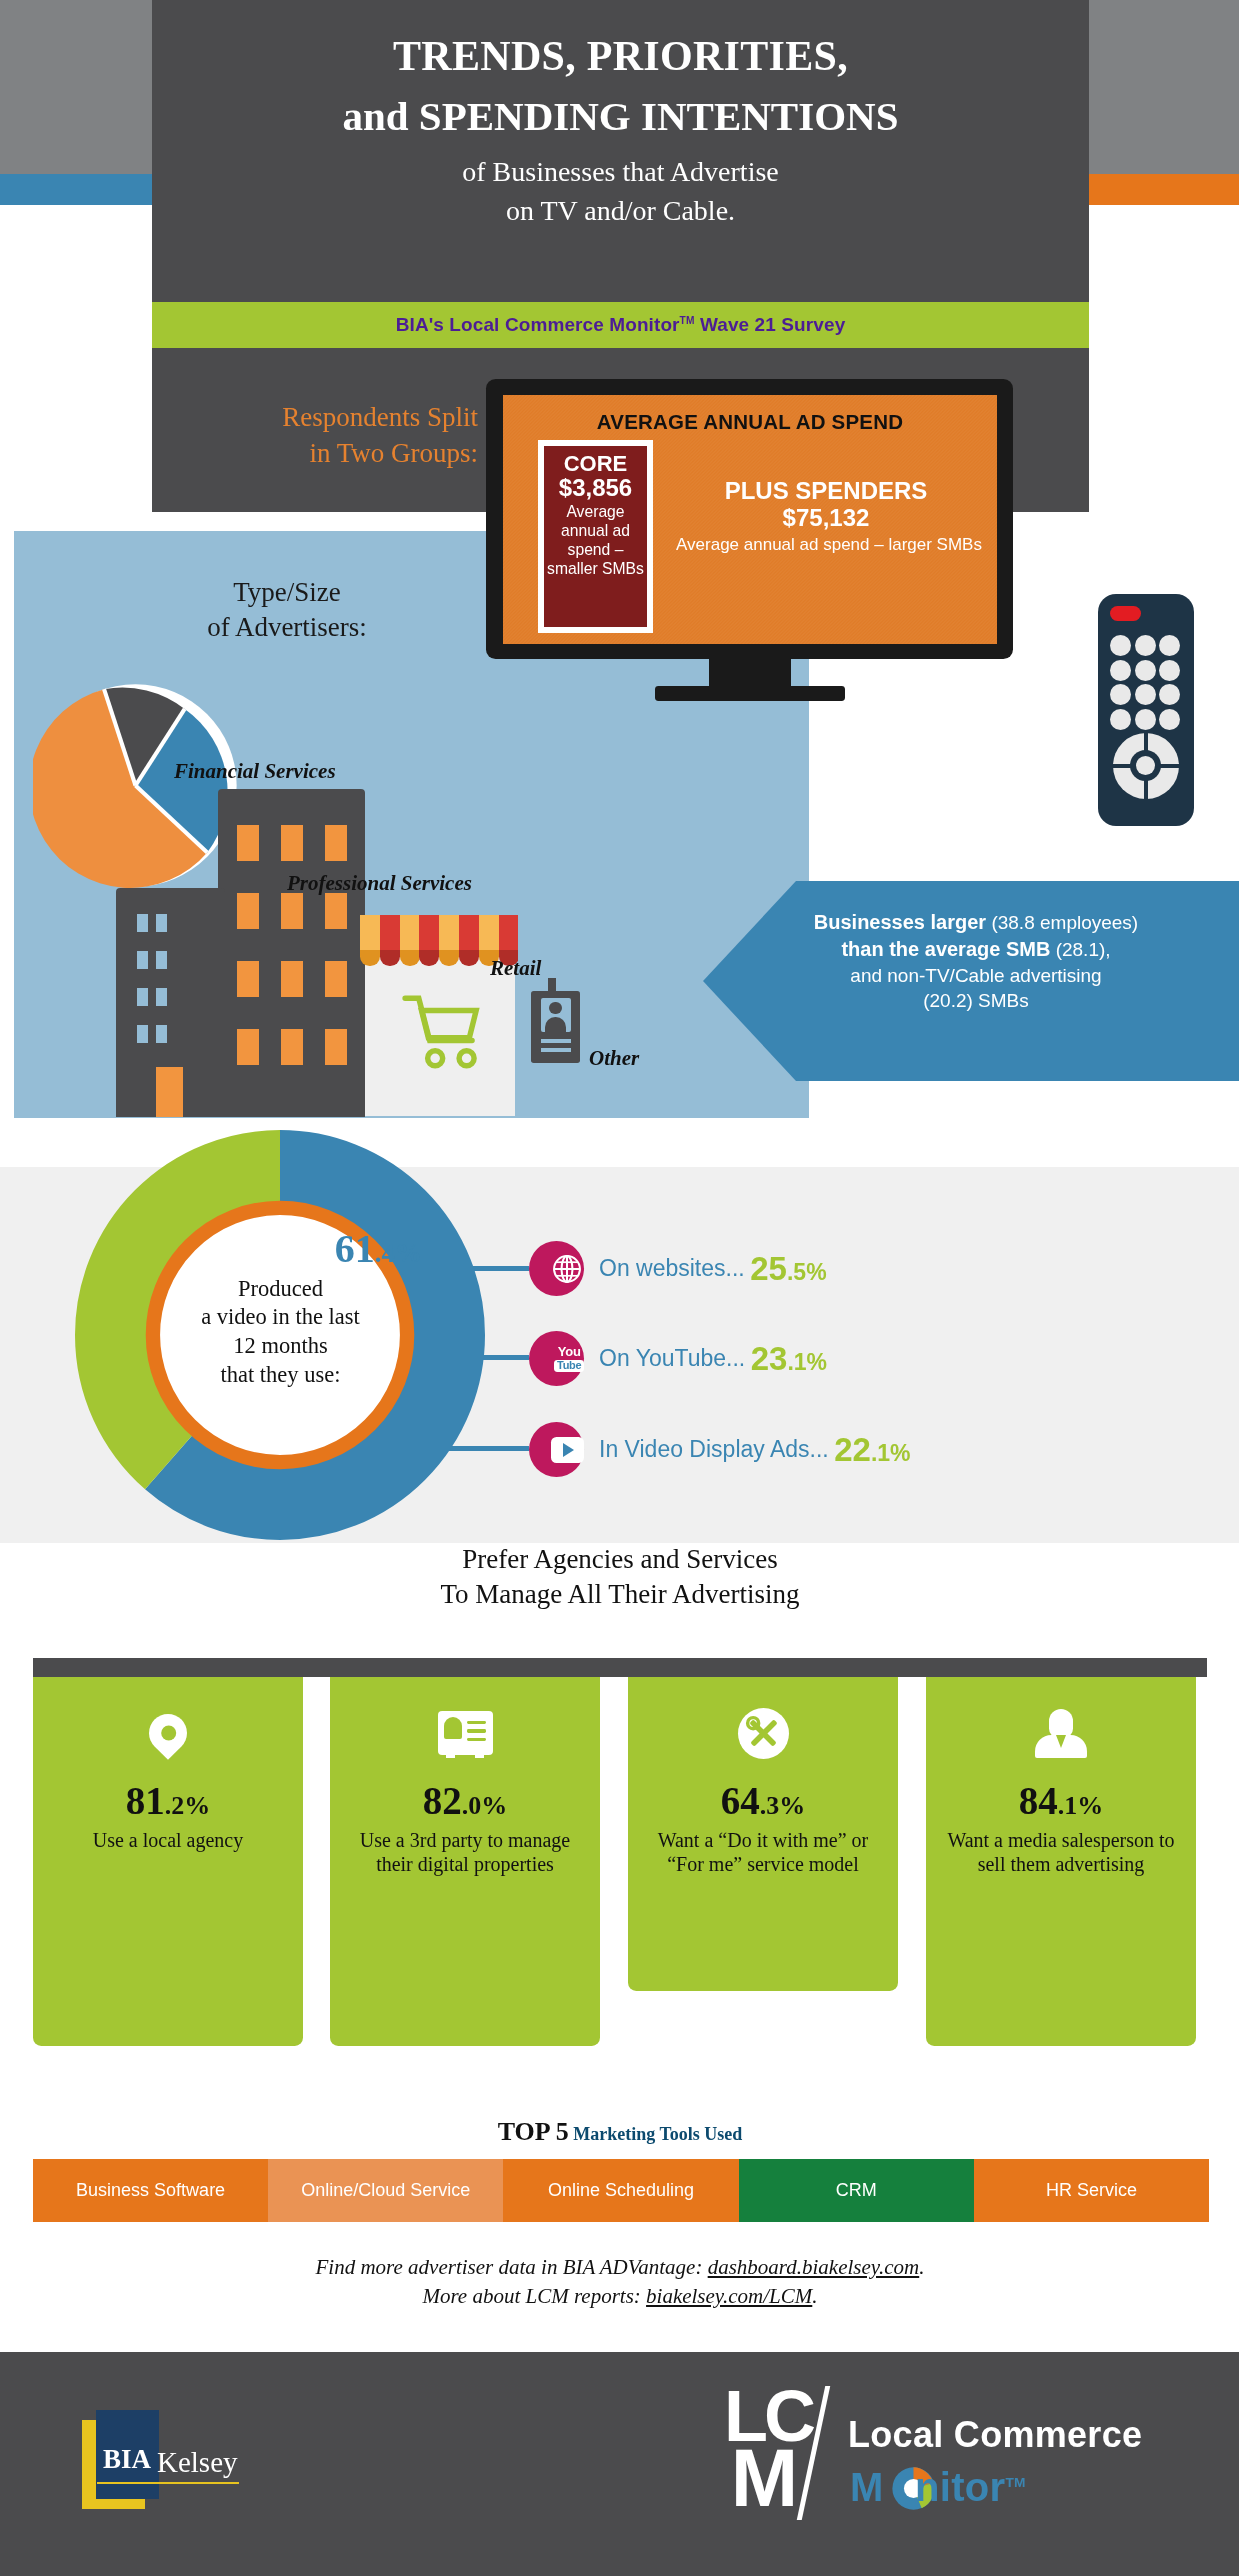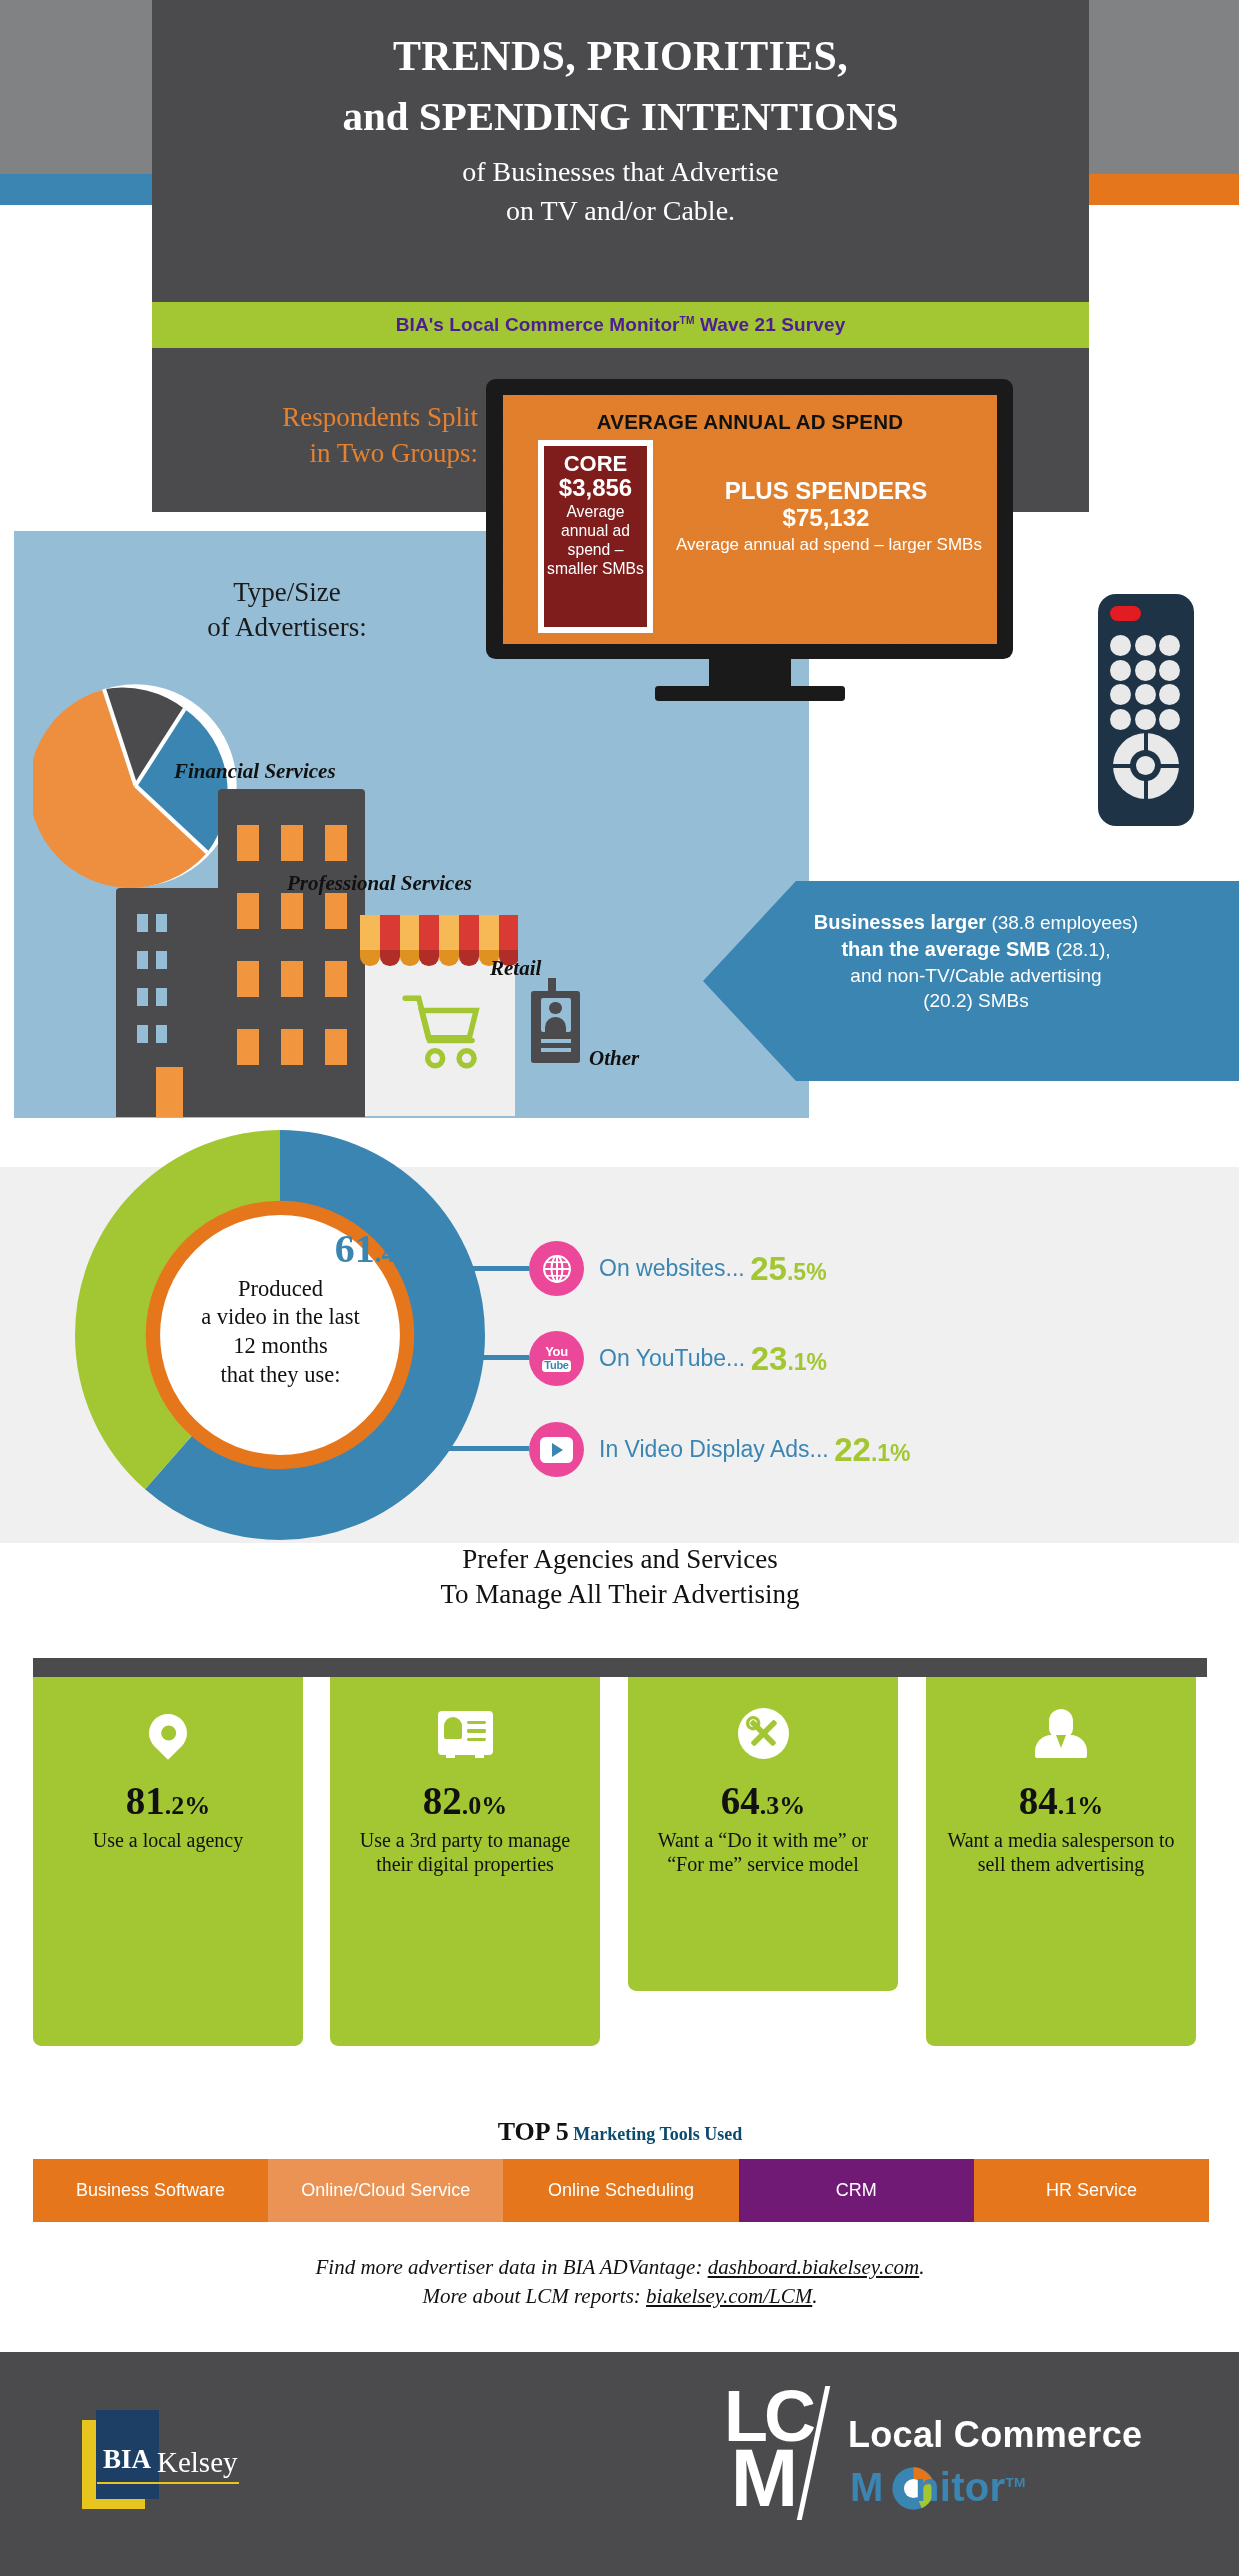--- a/index.html
+++ b/index.html
@@ -172,22 +172,22 @@
     font-family:"Liberation Serif", serif; color:#111;
     font-size:22.5px; line-height:1.28; margin-top:5.5px;
   }
 
   
   .conn { position:absolute; background:#3a85b2; }
 
   
   .vrow { position:absolute; display:flex; align-items:center; }
   .vicon {
-    width:55px; height:55px; border-radius:50%; background:#ec4899;
-    display:flex; align-items:center; justify-content:center; flex:0 0 55px;
+    width:55px; height:55px; border-radius:50%; background:#be185d;
+    display:flex; align-items:center; justify-content:flex-end; flex:0 0 55px;
   }
   .vlabel {
     font-size:23px; color:#3a85b2; margin-left:15px; white-space:nowrap;
   }
   .vpct {
     font-size:33px; color:#a3c633; font-weight:bold; margin-left:5.5px; white-space:nowrap;
   }
   .vpct .dec { font-size:23px; }
 
   
@@ -601,21 +601,21 @@
 </div>
 
 <div class="abs" id="top5-head">
   <span class="t5">TOP 5</span><span class="sub2"> Marketing Tools Used</span>
 </div>
 
 <div class="abs" id="tools-row">
   <div class="tool" style="background:#e6761b;">Business Software</div>
   <div class="tool" style="background:#ea9354;">Online/Cloud Service</div>
   <div class="tool" style="background:#e6761b;">Online Scheduling</div>
-  <div class="tool" style="background:#701a75;">CRM</div>
+  <div class="tool" style="background:#15803d;">CRM</div>
   <div class="tool" style="background:#e6761b;">HR Service</div>
 </div>
 
 <div class="abs" id="links">
   <div><span>Find more advertiser data in BIA ADVantage: </span><u>dashboard.biakelsey.com</u><span>.</span></div>
   <div><span>More about LCM reports: </span><u>biakelsey.com/LCM</u><span>.</span></div>
 </div>
 
 <div class="abs" id="footer"></div>
 

